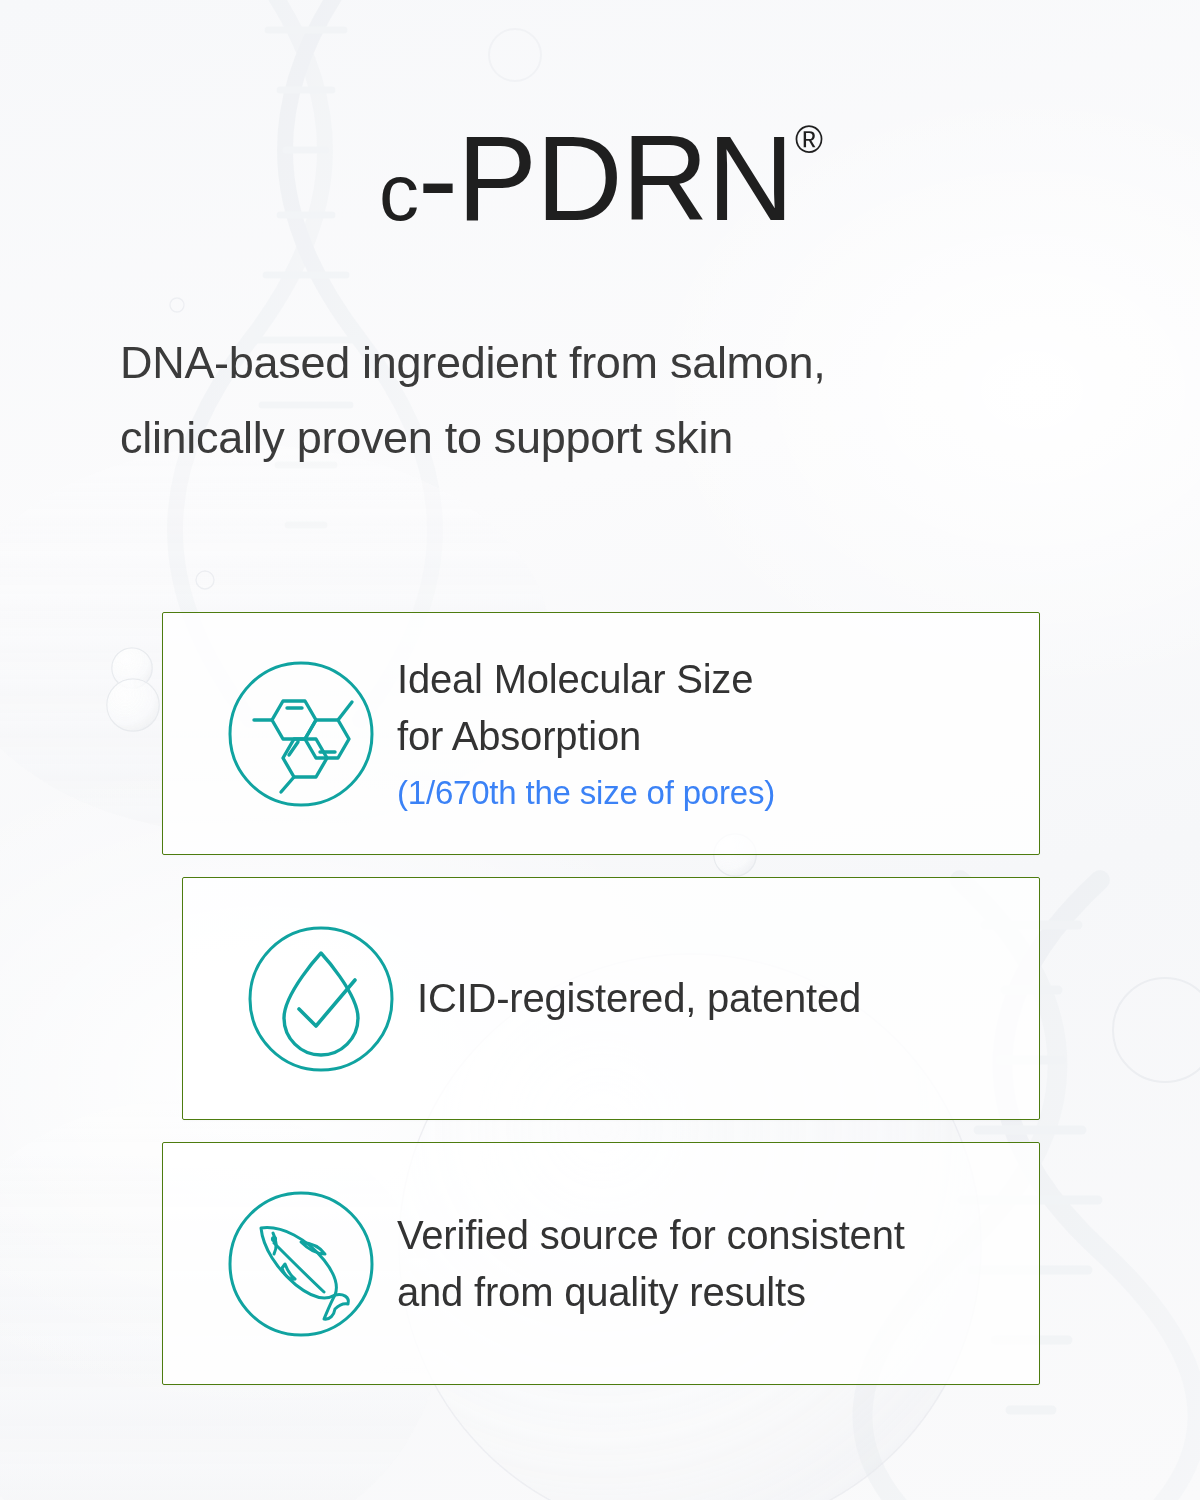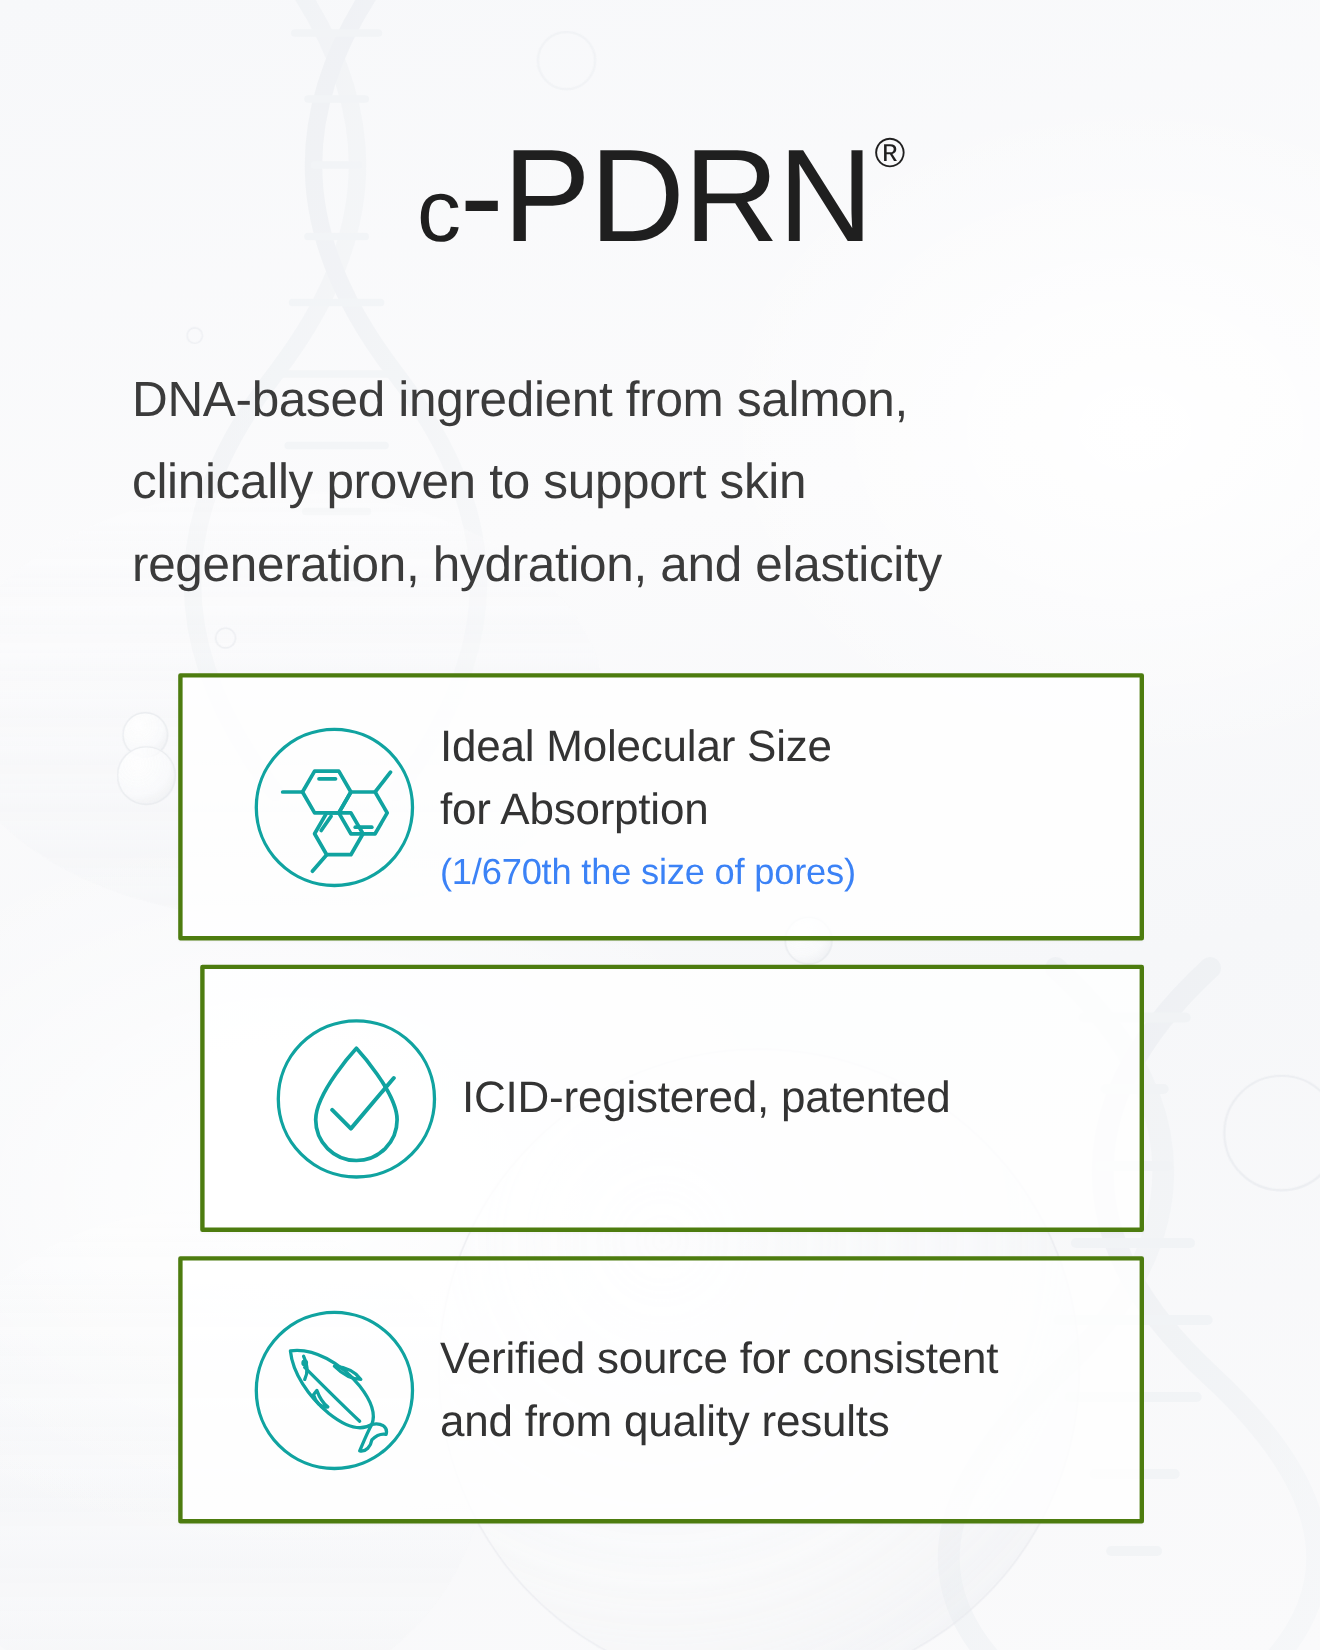--- a/index.html
+++ b/index.html
@@ -95,21 +95,21 @@
     top: 612px;
     left: 162px;
     width: 878px;
   }
 
   .card {
     position: relative;
     display: flex;
     align-items: center;
     background: rgba(255,255,255,0.80);
-    border: 4px solid #4d7c0f;
+    border: 1px solid #4d7c0f;
     border-radius: 2px;
     box-shadow: 0 1px 2px rgba(140,145,155,0.05);
   }
   .card--1 { height: 243px; margin-bottom: 22px; }
   .card--2 { height: 243px; margin-bottom: 22px; margin-left: 20px; }
   .card--3 { height: 243px; justify-content: center; }
 
   .card-icon {
     flex: 0 0 auto;
     width: 160px;
@@ -226,21 +226,20 @@
 
 <div class="page">
 
   <div class="title-block">
     <h1 class="brand-title"><span class="lead-c">c</span><span>-</span><span>PDRN</span><span class="reg">®</span></h1>
   </div>
 
   <div class="subtitle">
     <span class="sline">DNA-based ingredient from salmon,</span>
     <span class="sline">clinically proven to support skin</span>
-    <span class="sline">regeneration, hydration, and elasticity</span>
   </div>
 
   <div class="cards">
 
     <div class="card card--1">
       <div class="card-icon">
         <svg class="icon-circle" width="152" height="152" viewBox="0 0 152 152" aria-hidden="true">
           <circle cx="76" cy="76" r="71" fill="none" stroke="#10a3a0" stroke-width="3"></circle>
           <g fill="none" stroke="#10a3a0" stroke-width="3.4" stroke-linecap="round" stroke-linejoin="round">
 

